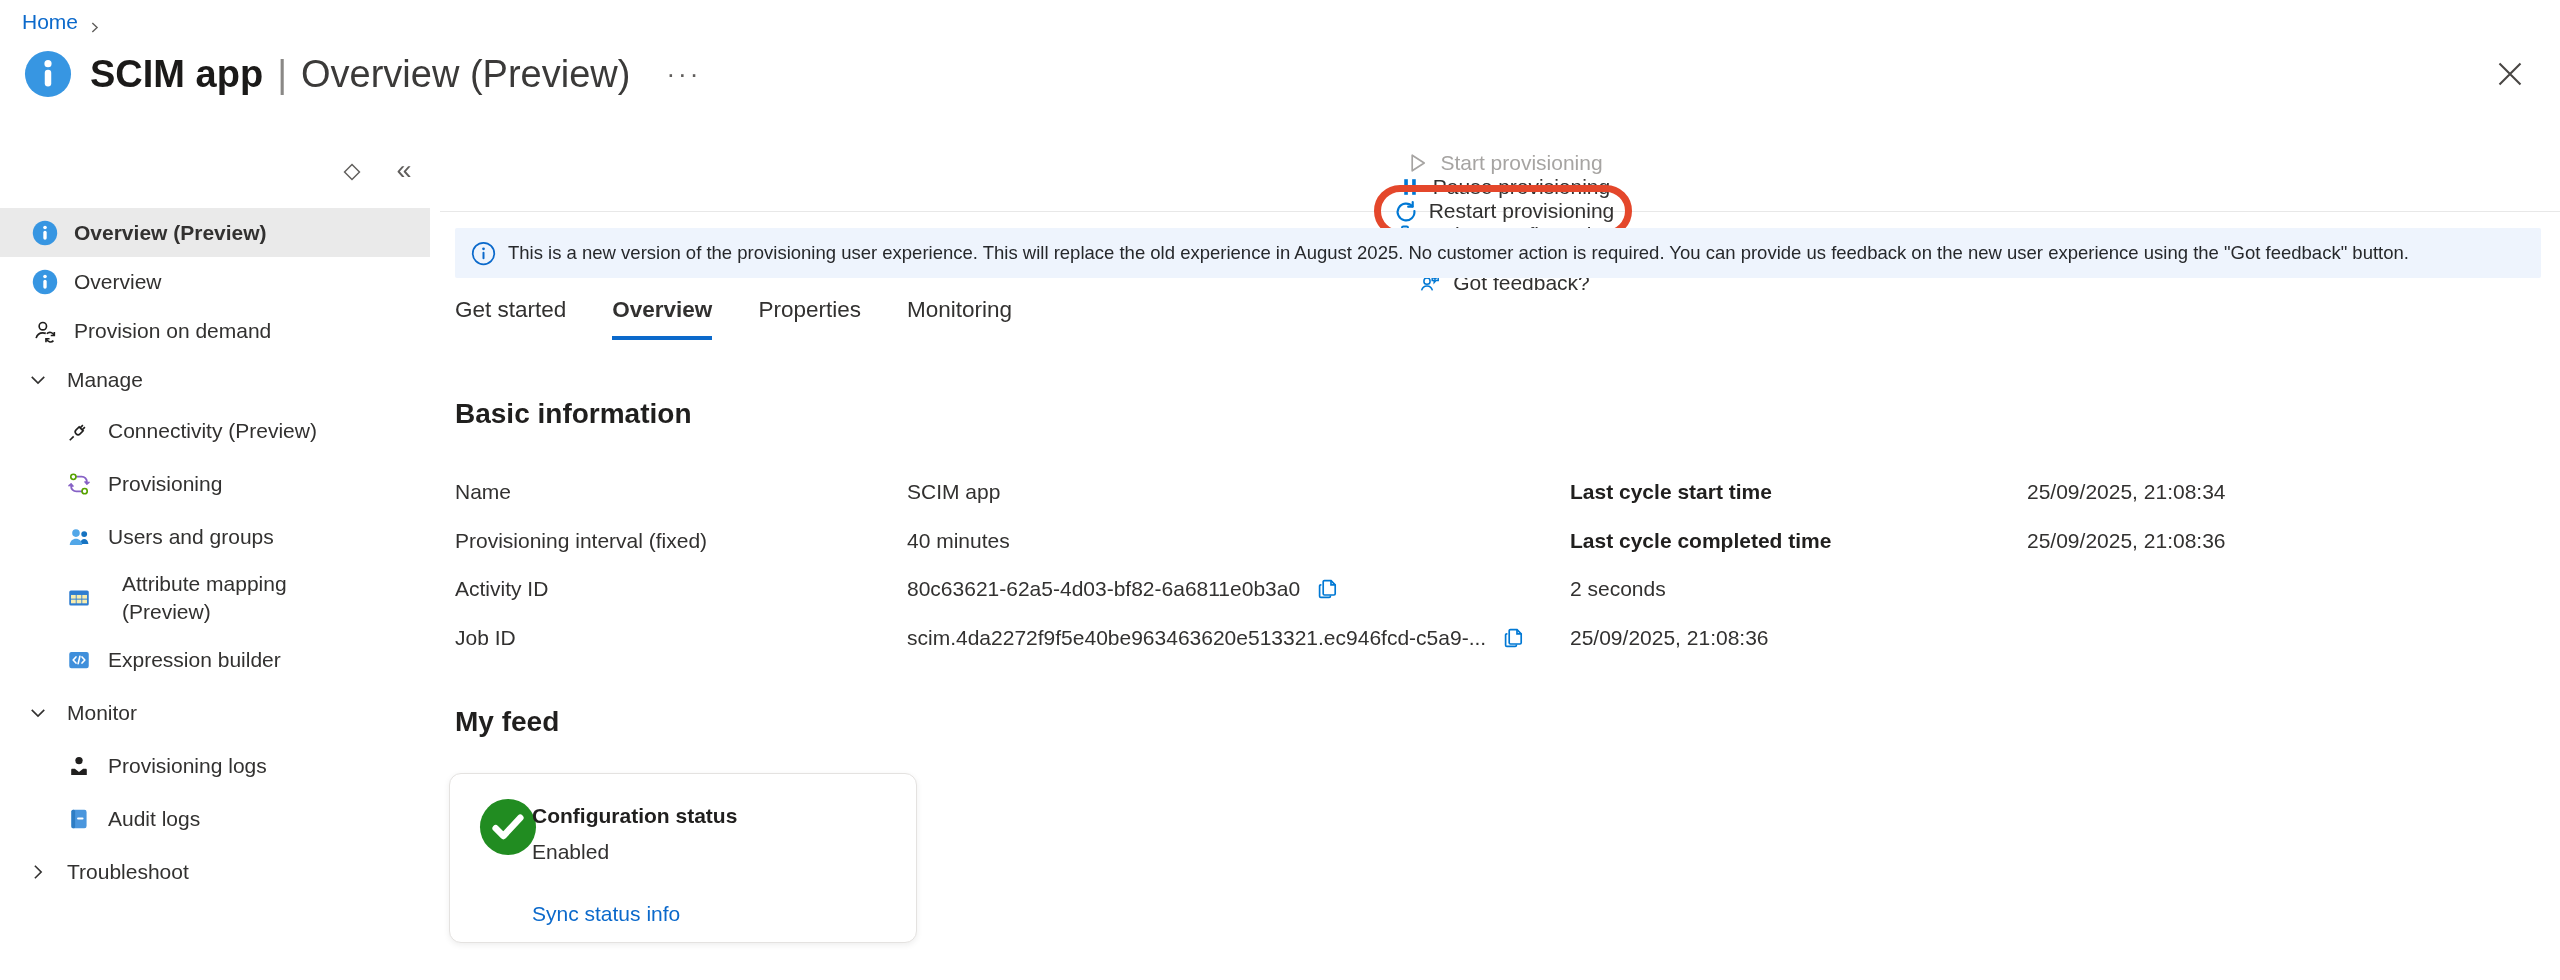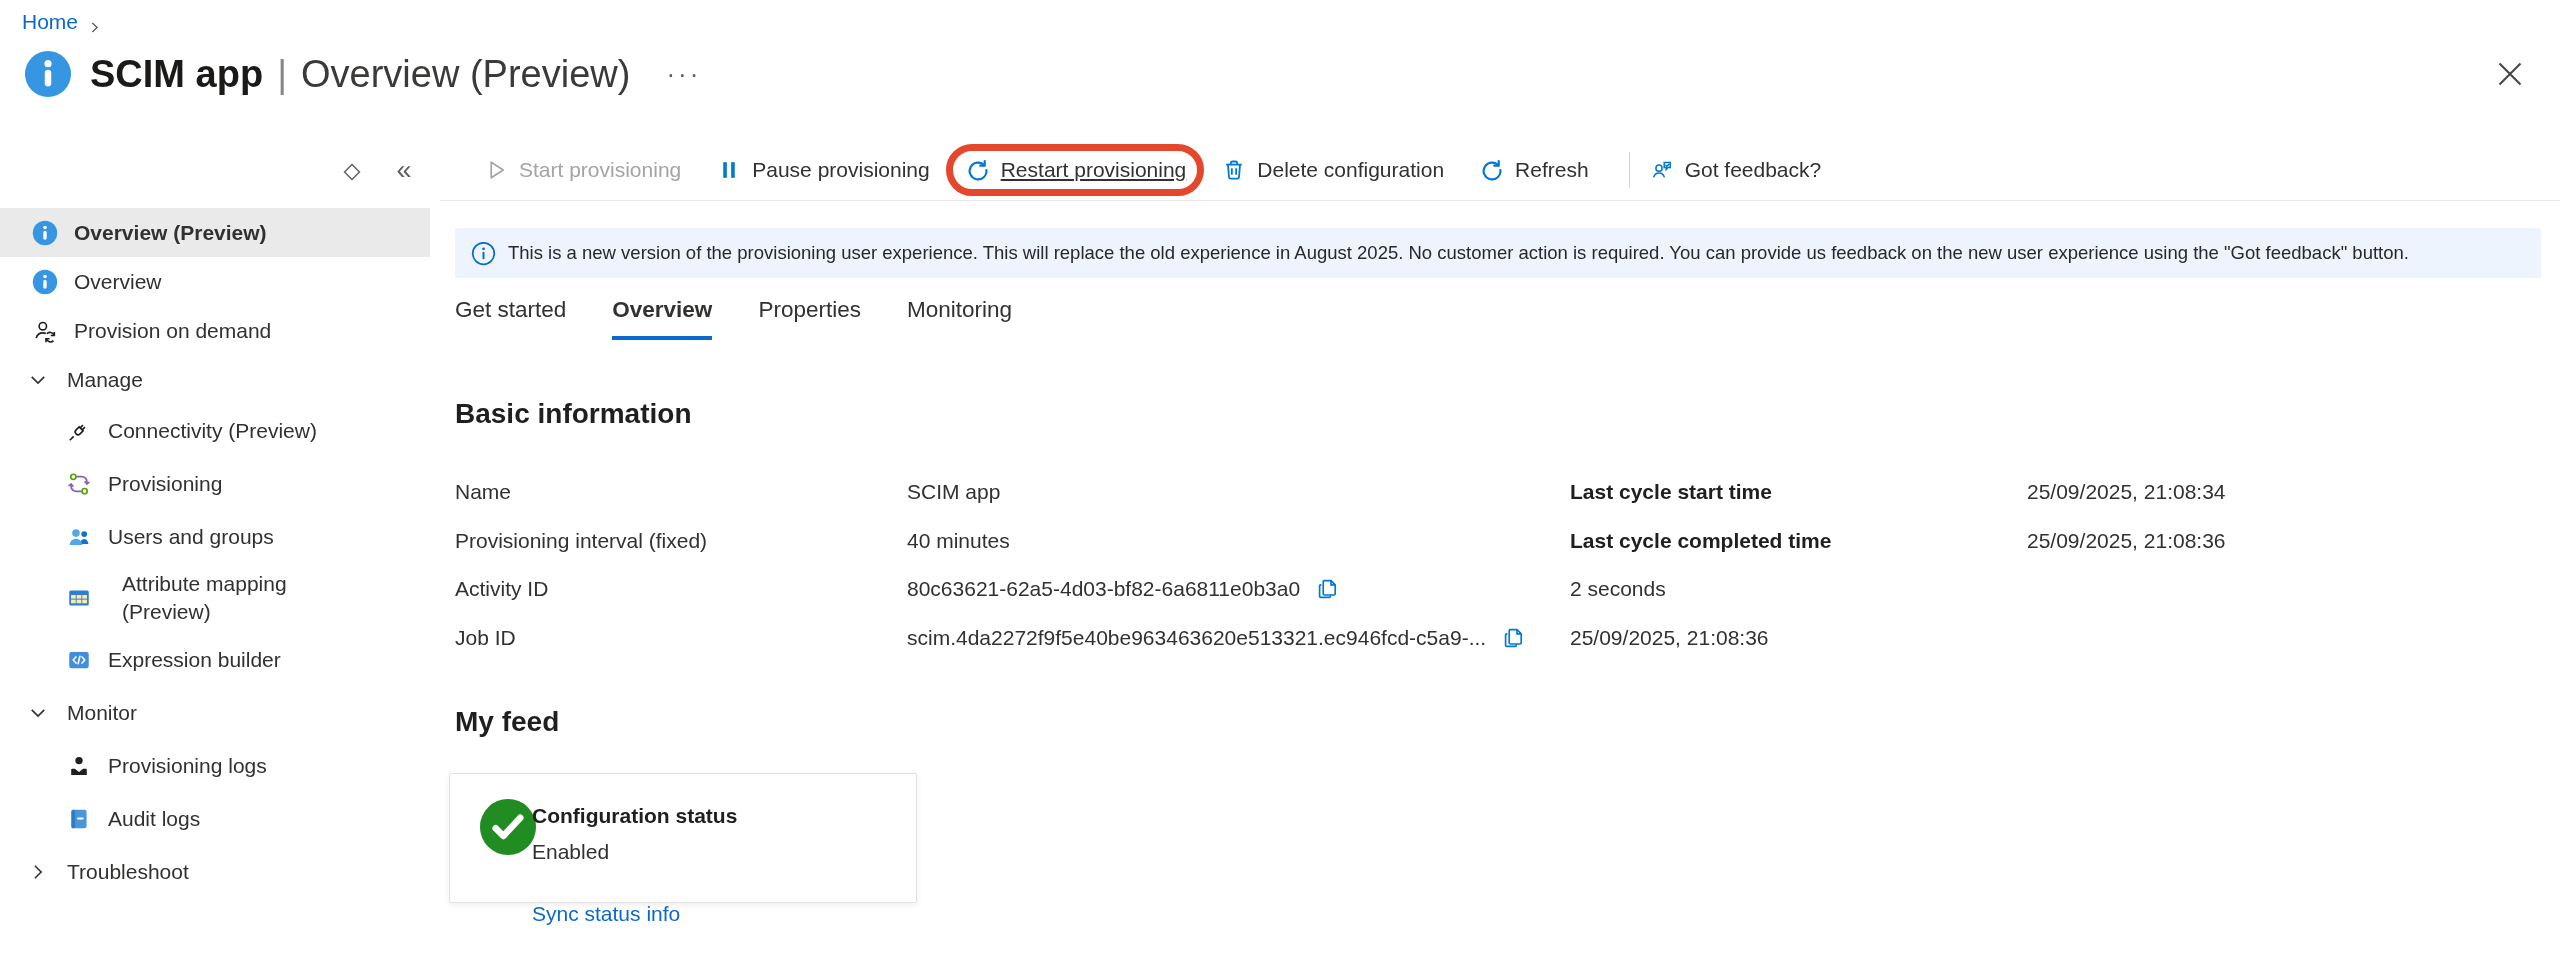--- a/index.html
+++ b/index.html
@@ -28,28 +28,28 @@
   .h49 { height:49px; } .h53 { height:53px; } .h70 { height:70px; }
   .nav-row.selected { background:#eaeaea; font-weight:600; }
   .nav-ico { width:26px; height:26px; margin-left:32px; flex:0 0 26px; display:flex; align-items:center; }
   .nav-chev { width:20px; height:20px; margin-left:28px; flex:0 0 20px; }
   .nav-label { margin-left:16px; }
   .grp .nav-label { margin-left:19px; }
   .sub .nav-ico { margin-left:66px; }
   .wrap2 .nav-label { width:240px; line-height:28px;margin-left:30px; }
 
   
-  .toolbar { position:absolute; left:440px; top:140px; width:2120px; height:61px;
-    display:flex; align-items:center; padding-left:44px; border-bottom:1px solid #e8e8e8; }
+  .toolbar { position:absolute; left:440px; top:151px; width:2120px; height:61px;
+    display:flex; align-items:center; padding-left:44px; border-bottom:1px solid #e8e8e8;flex-direction:column; }
   .tb-btn { display:flex; align-items:center; gap:11px; font-size:21px; color:#323130; cursor:pointer; white-space:nowrap; margin-right:36px; }
   .tb-btn svg { width:24px; height:24px; }
   .tb-btn.disabled { color:#a6a4a2; cursor:default; }
   .tb-sep { width:1px; height:36px; background:#d6d4d2; margin:0 20px 0 4px; }
   .restart-wrap { position:relative; display:flex; align-items:center; margin-right:36px; }
-  .restart-wrap .tb-btn { margin-right:0;text-decoration:underline; }
+  .restart-wrap .tb-btn { margin-right:0; }
   .red-oval { position:absolute; left:-20px; right:-18px; top:-14px; bottom:-14px;
     border:7px solid #e4472b; border-radius:36px; pointer-events:none; }
 
   .banner { position:absolute; left:455px; top:228px; width:2086px; height:50px; background:#eef4fd;
     border-radius:2px; display:flex; align-items:center; padding:8px 16px; gap:12px; overflow:hidden; }
   .banner-text { font-size:18.5px; color:#26282b; white-space:nowrap; }
   .banner svg { width:25px; height:25px; flex:0 0 25px; }
 
   .tabs { position:absolute; left:455px; top:297px; display:flex; gap:46px; font-size:22.5px; }
   .tab { padding-bottom:13px; border-bottom:4px solid transparent; cursor:pointer; color:#323130; }
@@ -60,22 +60,22 @@
   .feed-head { left:455px; top:706px; }
 
   .fields { position:absolute; top:468px; }
   .fl { left:455px; } .fr { left:1570px; }
   .field-row { height:48.5px; display:flex; align-items:center; font-size:21px; }
   .fl .f-label { width:452px; flex:0 0 452px; }
   .fr .f-label { width:457px; flex:0 0 457px; font-weight:600; color:#201f1e; }
   .f-value { white-space:nowrap; }
   .copy-btn { width:24px; height:24px; margin-left:16px; cursor:pointer; flex:0 0 24px; }
 
-  .feed-card { position:absolute; left:449px; top:773px; width:468px; height:130px; background:#fff;
-    border:1px solid #e4e2e0; border-radius:2px; box-shadow:0 2px 6px rgba(0,0,0,.07); }
+  .feed-card { position:absolute; left:449px; top:773px; width:468px; height:170px; background:#fff;
+    border:1px solid #e4e2e0; border-radius:12px; box-shadow:0 2px 6px rgba(0,0,0,.07); }
   .card-check { position:absolute; left:29px; top:24px; width:58px; height:58px; }
   .card-title { position:absolute; left:82px; top:30px; font-size:21px; font-weight:700; color:#201f1e; }
   .card-status { position:absolute; left:82px; top:66px; font-size:21px; }
   .card-link { position:absolute; left:82px; top:128px; font-size:21px; color:#0b69cb; cursor:pointer; text-decoration:none; }
 
   svg { display:block; }
 </style>
 </head>
 <body>
 

